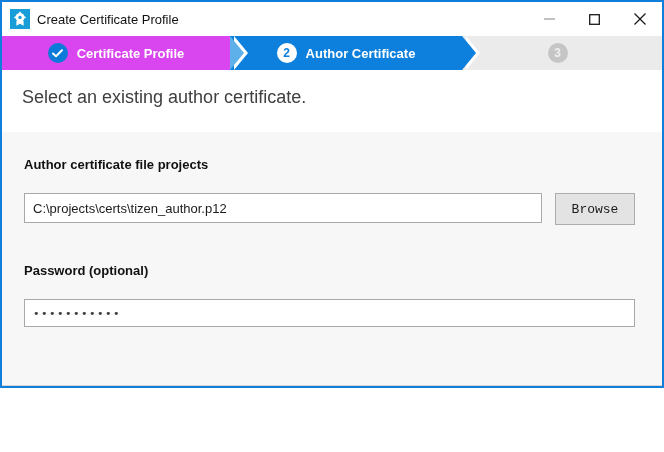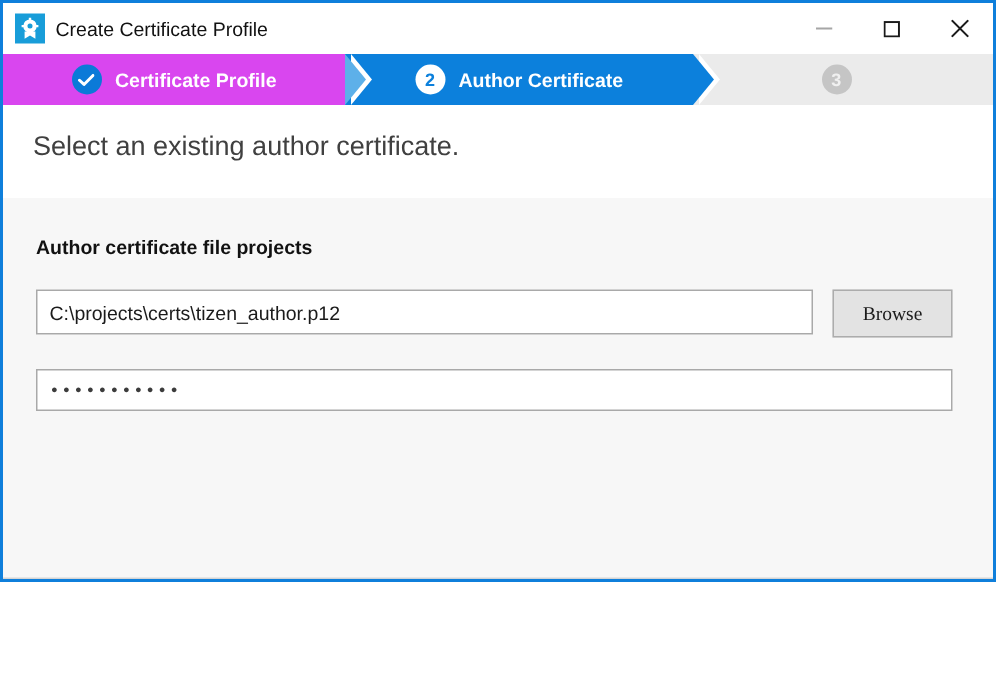--- a/index.html
+++ b/index.html
@@ -56,21 +56,21 @@
   .label-file { padding-top:25px; }
   .file-row { margin-top:21px; display:flex; align-items:flex-start; }
   .text-input {
     width:518px; height:30px; border:1px solid #a9a9a9; background:#fff;
     font-family:"Liberation Sans","DejaVu Sans",sans-serif;
     font-size:13px; color:#1b1b1b; padding:0 8px; outline:none;
   }
   .browse-btn {
     margin-left:13px; width:80px; height:32px;
     background:#e3e3e3; border:1px solid #acacac;
-    font-family:Liberation Serif, serif;
+    font-family:Liberation Mono, monospace;
     font-size:13px; color:#1b1b1b; cursor:default;
   }
   .label-password { margin-top:38px; }
   .password-input {
     margin-top:21px; width:611px; height:28px;
     border:1px solid #a9a9a9; background:#fff;
     font-family:"DejaVu Sans",sans-serif;
     font-size:11px; letter-spacing:1.5px; color:#3c3c3c; padding:0 8px; outline:none;
   }
   
@@ -149,17 +149,18 @@
   <div class="desc-area">
     <div class="desc-text">Select an existing author certificate.</div>
   </div>
 
   <div class="form-area">
     <div class="field-label label-file">Author certificate file projects</div>
     <div class="file-row">
       <input type="text" class="text-input" value="C:\projects\certs\tizen_author.p12" style="">
       <button class="browse-btn">Browse</button>
     </div>
+    <div class="field-label label-password">Password (optional)</div>
     <input type="text" class="password-input" value="•••••••••••" style="">
   </div>
 
 
 </div>
 
 </body></html>

